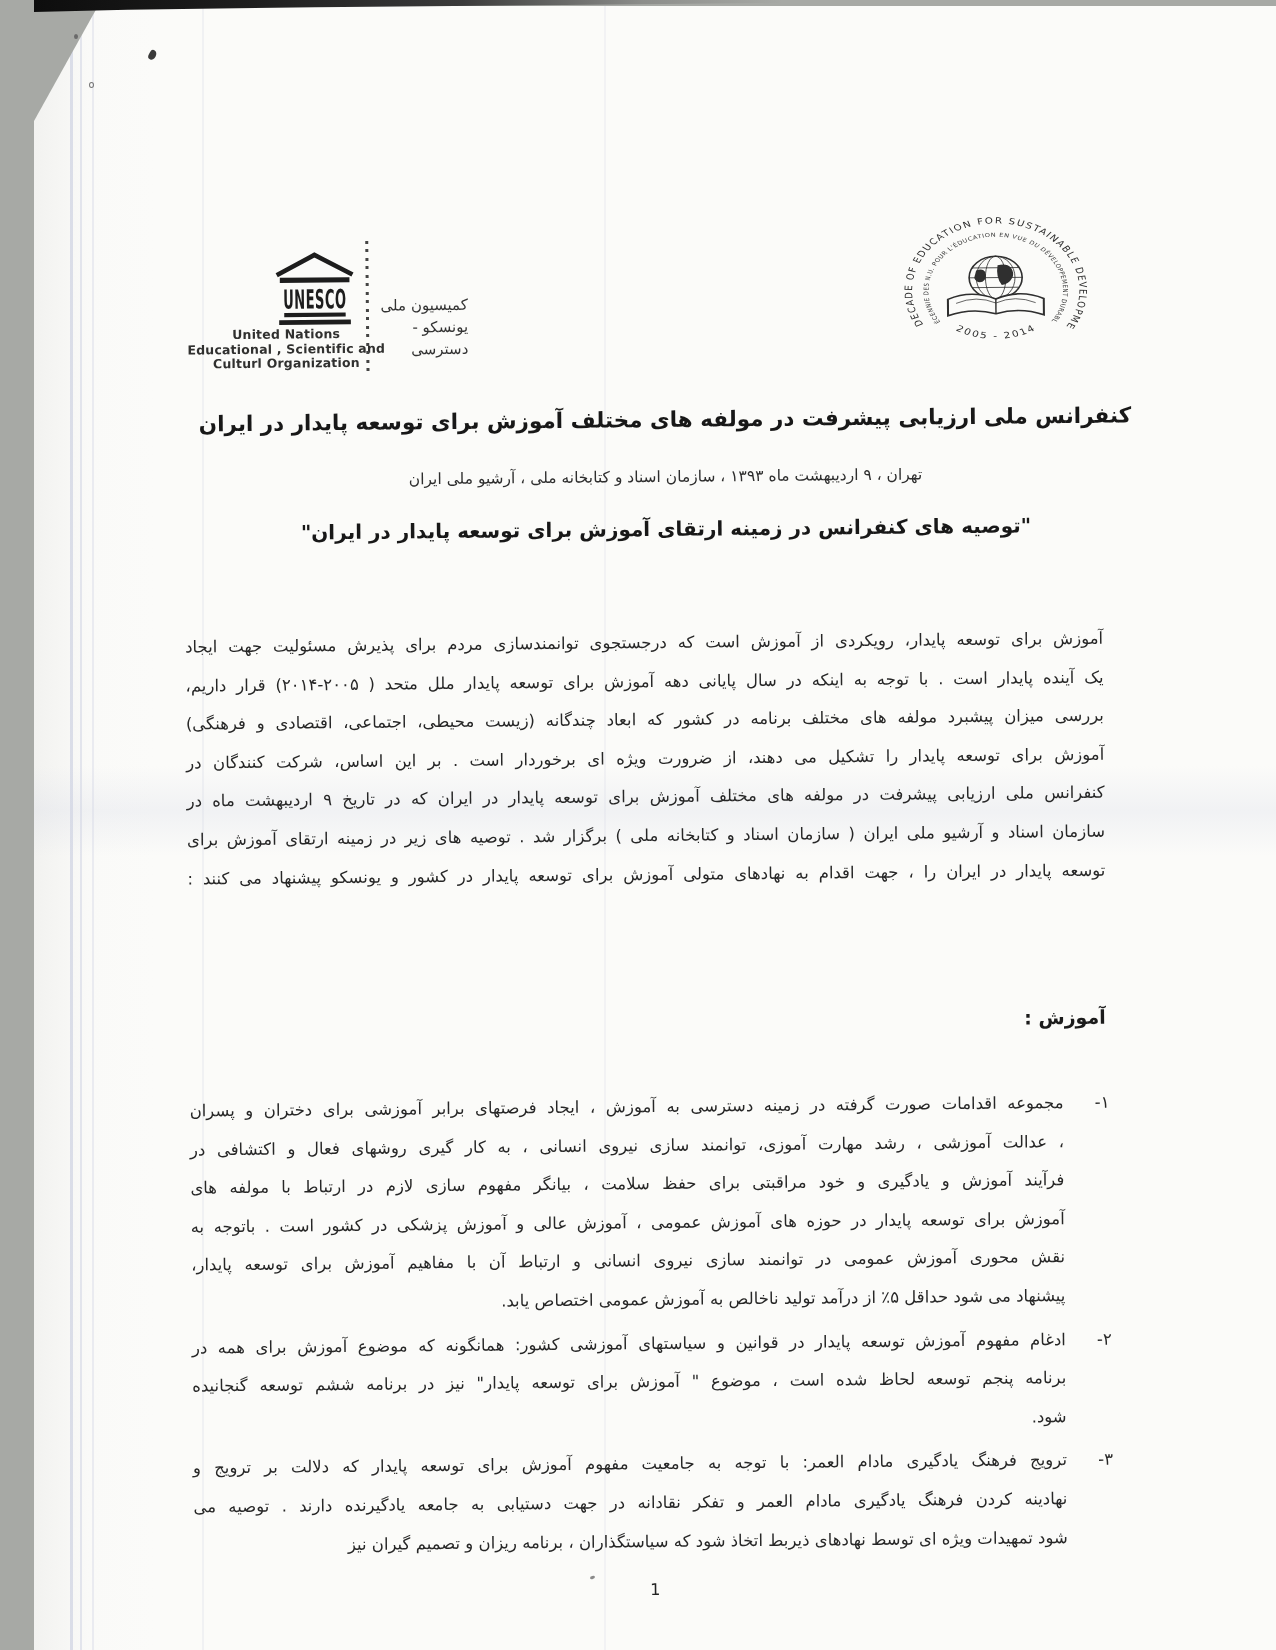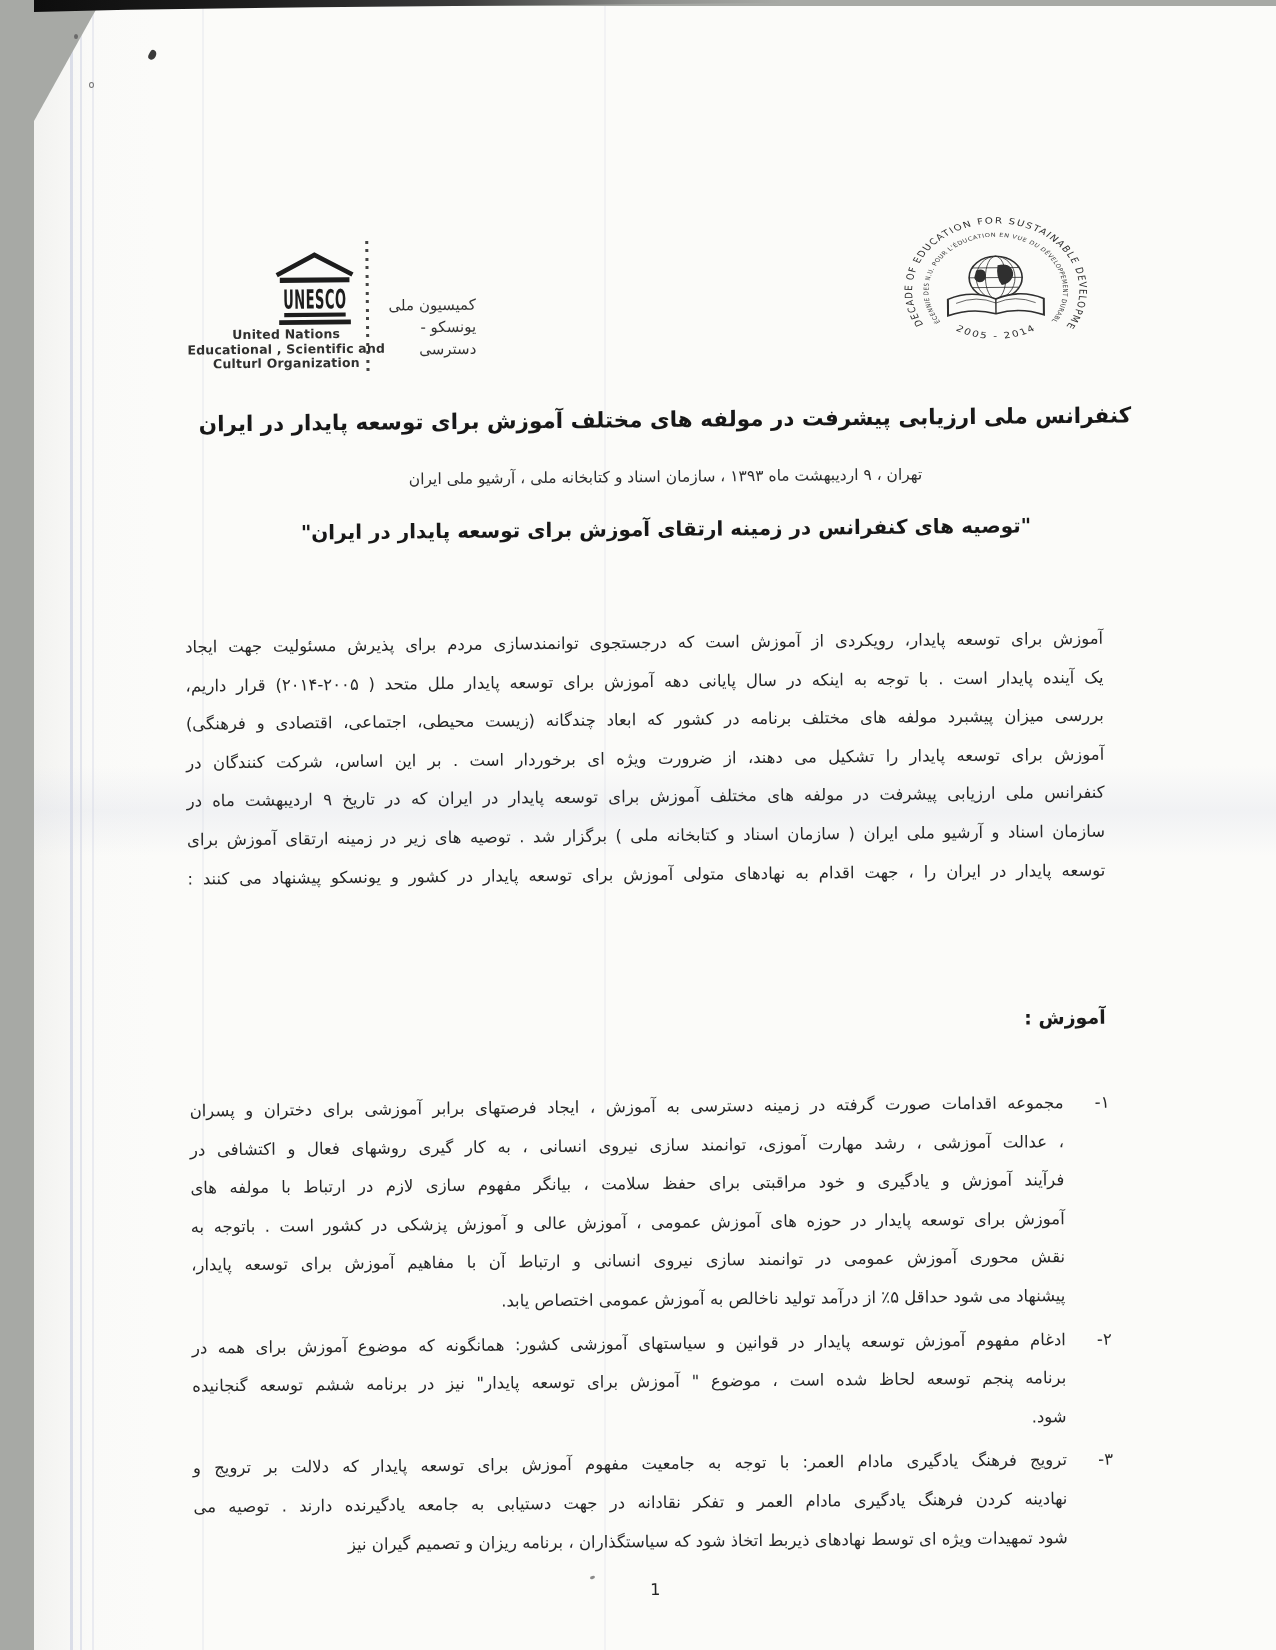--- a/index.html
+++ b/index.html
@@ -28,21 +28,21 @@
   .s4{left:556px;top:1570px;width:5px;height:3px;background:#8a8a8a;transform:rotate(-15deg);}
   
   .content{position:absolute;left:0;top:0;width:1242px;height:1644px;
            transform:rotate(-0.55deg);transform-origin:620px 520px;}
   
   .unesco-logo{position:absolute;left:240px;top:240px;}
   .unesco-caption{position:absolute;left:146px;top:318px;width:216px;text-align:center;
                   font-size:12.5px;line-height:14.5px;font-weight:600;color:#30302f;letter-spacing:.2px;}
   .dotted-divider{position:absolute;left:334px;top:232px;width:3px;height:136px;
       background:repeating-linear-gradient(#444 0 3px,transparent 3px 8.5px);}
-  .commission{position:absolute;left:352px;top:286px;width:92px;direction:rtl;text-align:right;
+  .commission{position:absolute;left:344px;top:286px;width:92px;direction:rtl;text-align:right;
               font-size:15px;line-height:22px;color:#333;font-weight:500;}
   .stamp{position:absolute;left:862px;top:206px;}
   
   .title-main{position:absolute;left:12px;top:401px;width:1240px;text-align:center;direction:rtl;
               font-size:21.5px;font-weight:bold;color:#181818;}
   .title-venue{position:absolute;left:12px;top:462px;width:1240px;text-align:center;direction:rtl;
                font-size:15.5px;color:#2e2e2e;}
   .title-quote{position:absolute;left:12px;top:511px;width:1240px;text-align:center;direction:rtl;
                font-size:20px;font-weight:bold;color:#181818;}
   

